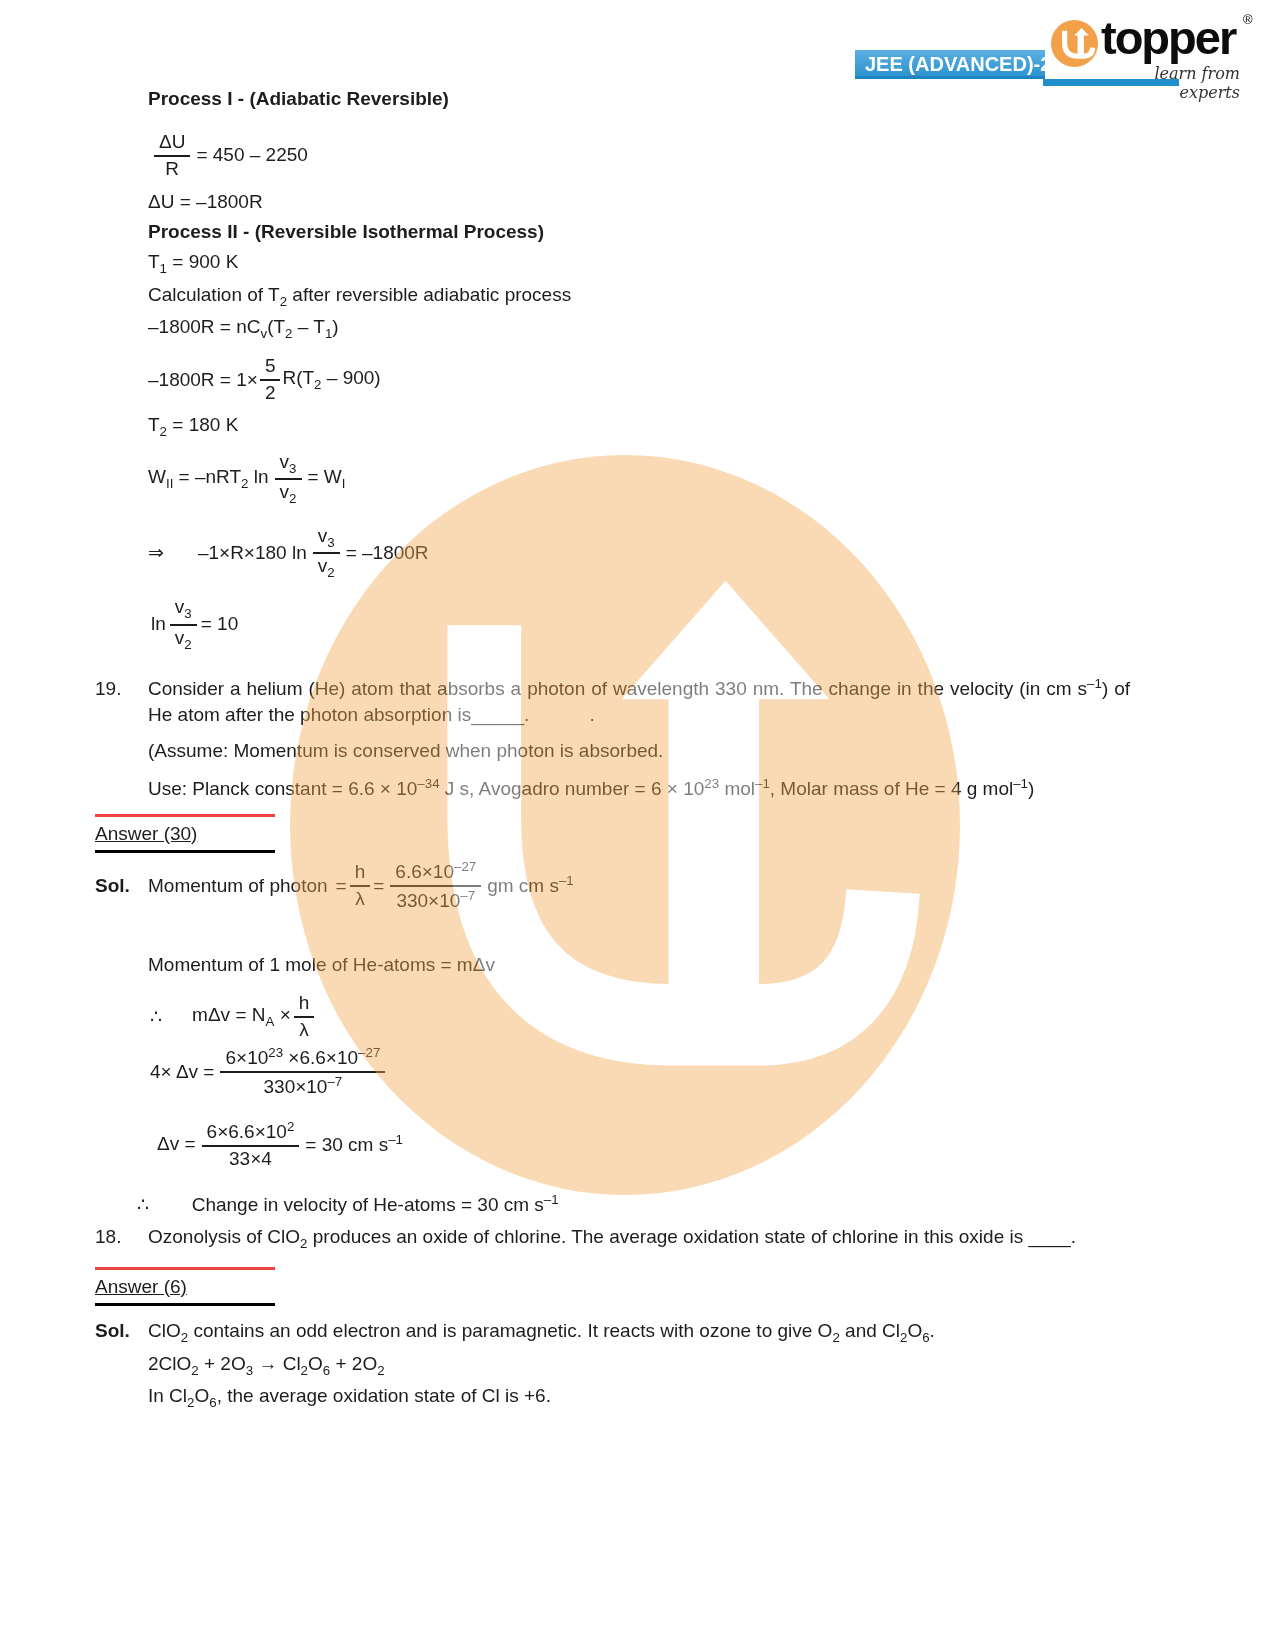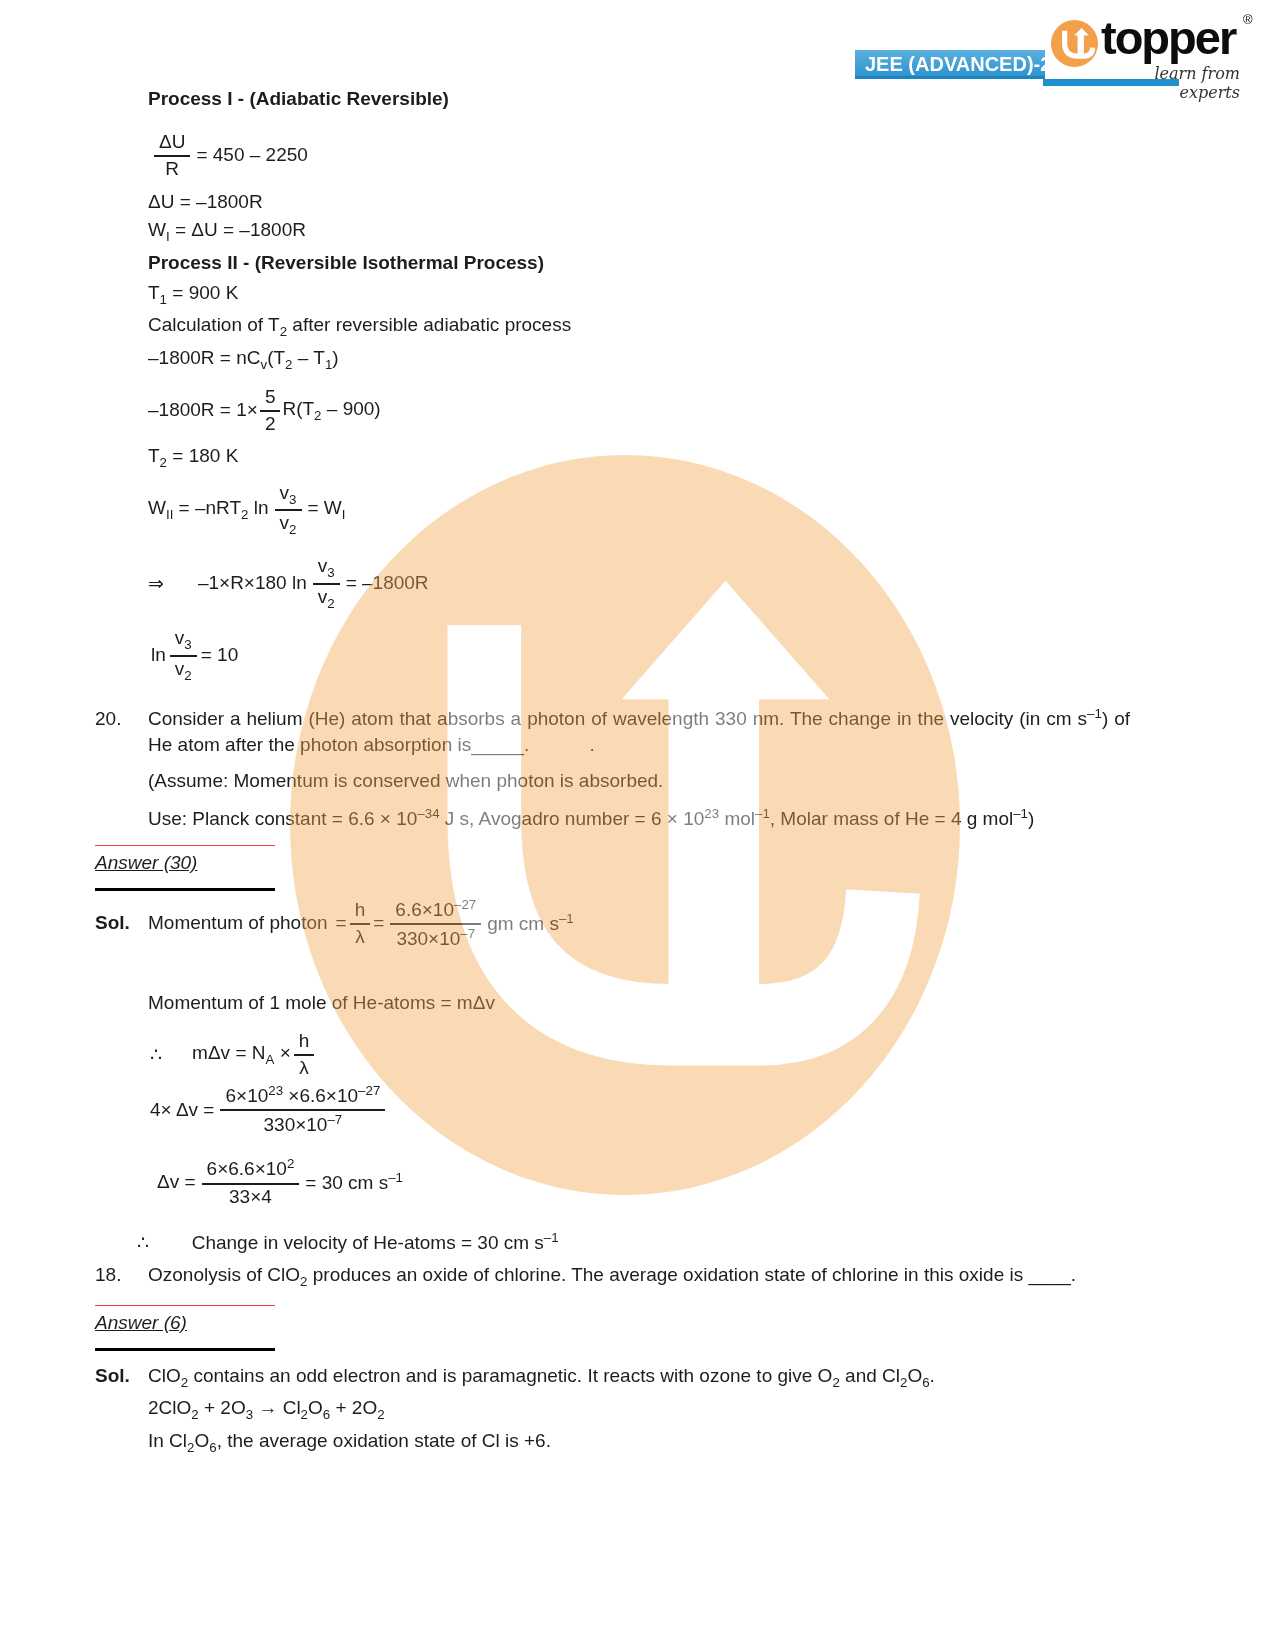--- a/index.html
+++ b/index.html
@@ -37,23 +37,22 @@
   .num-col{flex:0 0 53px;}
   .eq{display:flex;align-items:center;}
   .frac{display:inline-block;text-align:center;vertical-align:middle;margin:0 6px;line-height:1.1;}
   .frac .fnum{display:block;border-bottom:2px solid #1d1d1b;padding:1px 5px 2px;}
   .frac .fden{display:block;padding:2px 5px 0;}
   sub{font-size:70%;}
   sup{font-size:70%;}
   .qtext{text-align:justify;line-height:26px;}
   .answer{
     display:inline-block;min-width:176px;
-    border-top:1px solid #ef4444;border-bottom:3px solid #000;
-    padding:6px 4px 14px 0;
-    font-style:italic;
+    border-top:3px solid #ef4444;border-bottom:3px solid #000;
+    padding:6px 4px 5px 0;
   }
   .answer span{text-decoration:underline;}
   .gap{display:inline-block;}
 </style>
 </head>
 <body>
 
 <div class="page">
 
   <div class="badge">JEE (ADVANCED)-2</div>
@@ -82,21 +81,20 @@
 
     <div class="eq ml" style="margin-top:21px">
       <span class="frac">
         <span class="fnum">ΔU</span>
         <span class="fden">R</span>
       </span>
       <span>= 450 – 2250</span>
     </div>
 
     <div class="ml" style="margin-top:11px">ΔU = –1800R</div>
-    <div class="ml" style="margin-top:6px">W<sub>I</sub> = ΔU = –1800R</div>
 
     <div class="b ml" style="margin-top:8px">Process II - (Reversible Isothermal Process)</div>
 
     <div class="ml" style="margin-top:8px">T<sub>1</sub> = 900 K</div>
     <div class="ml" style="margin-top:8px">Calculation of T<sub>2</sub> after reversible adiabatic process</div>
     <div class="ml" style="margin-top:8px">–1800R = nC<sub>v</sub>(T<sub>2</sub> – T<sub>1</sub>)</div>
 
     <div class="eq ml" style="margin-top:14px">
       <span>–1800R = 1×</span>
       <span class="frac" style="margin:0 2px">
@@ -131,21 +129,21 @@
     <div class="eq" style="margin-top:16px;margin-left:56px">
       <span>ln</span>
       <span class="frac" style="margin:0 4px">
         <span class="fnum">v<sub>3</sub></span>
         <span class="fden">v<sub>2</sub></span>
       </span>
       <span>= 10</span>
     </div>
 
     <div class="row" style="margin-top:18px">
-      <div class="num-col">20.</div>
+      <div class="num-col">19.</div>
       <div class="qtext" style="flex:1">
         <span>Consider a helium (He) atom that absorbs a photon of wavelength 330 nm. The change in the velocity (in cm s<sup>–1</sup>) of He atom after the photon absorption is_____.</span>
         <span class="gap" style="width:55px"></span><span>.</span>
       </div>
     </div>
 
     <div class="ml" style="margin-top:12px">(Assume: Momentum is conserved when photon is absorbed.</div>
     <div class="ml" style="margin-top:14px">Use: Planck constant = 6.6 × 10<sup>–34</sup> J s, Avogadro number = 6 × 10<sup>23</sup> mol<sup>–1</sup>, Molar mass of He = 4 g mol<sup>–1</sup>)</div>
 
     <div style="margin-top:14px">

